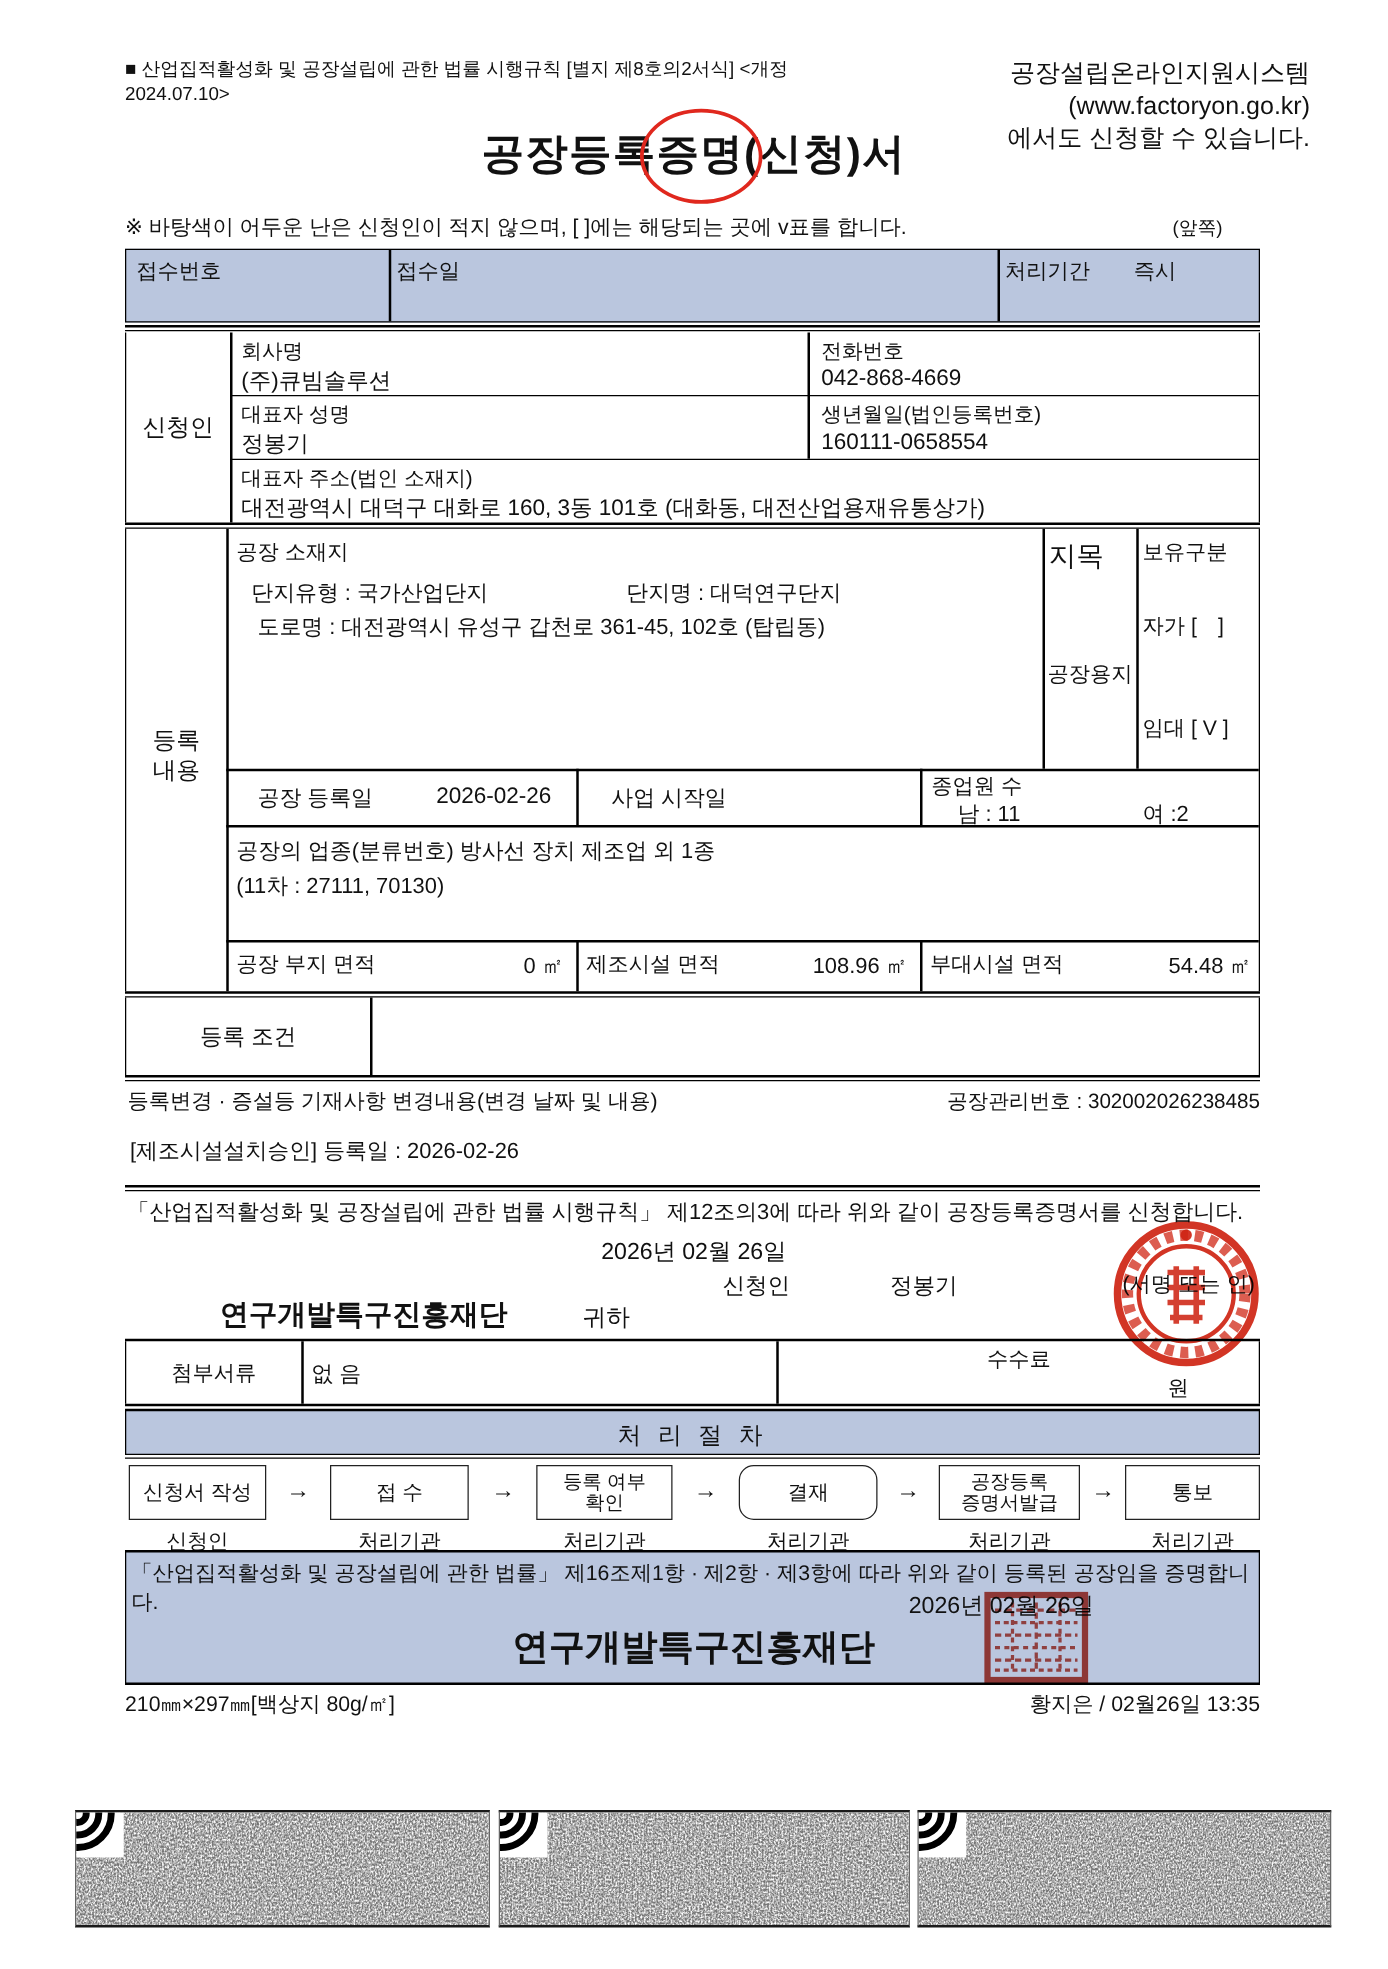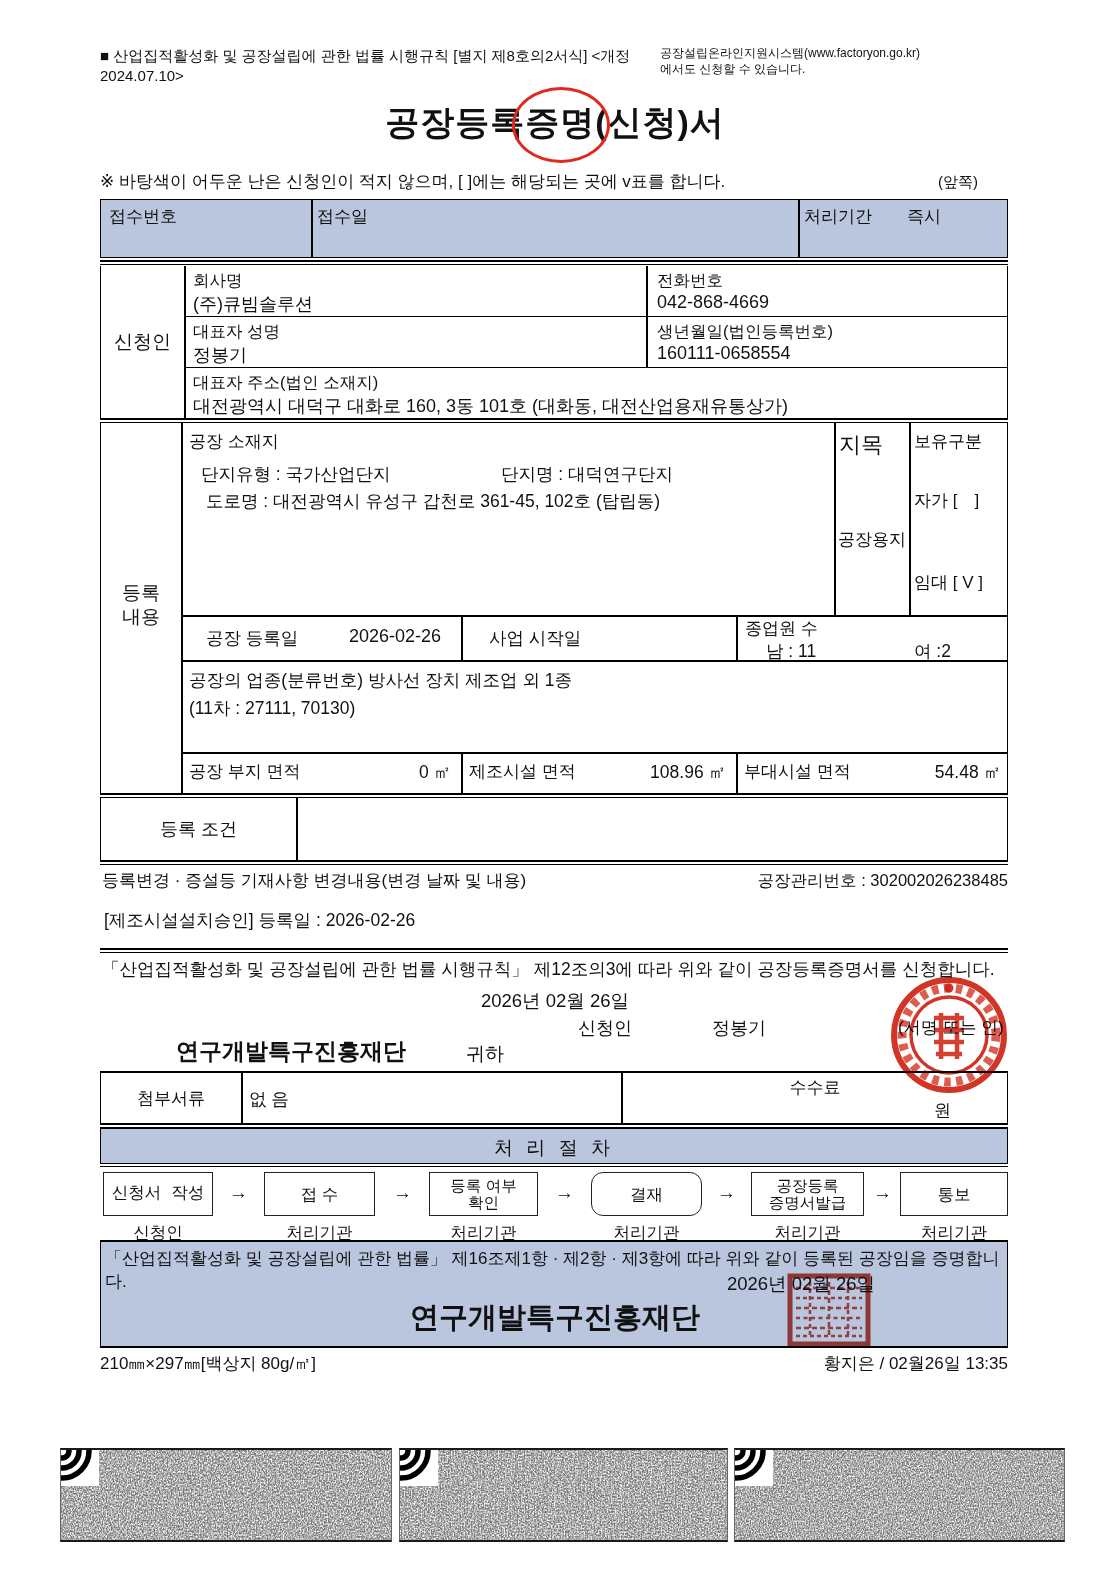--- a/index.html
+++ b/index.html
@@ -27,21 +27,21 @@
   .circ-wrap{position:relative;display:inline-block;}
   .stamp{mix-blend-mode:multiply;}
 </style>
 </head>
 <body>
 
 <div class="page">
 
   <div class="abs pre" style="left:100px;top:46px;width:560px;font-size:15px;line-height:1.3;">■ 산업집적활성화 및 공장설립에 관한 법률 시행규칙 [별지 제8호의2서식] &lt;개정
 2024.07.10&gt;</div>
-  <div class="abs pre" style="left:660px;top:46px;width:340px;font-size:12px;line-height:1.3;">공장설립온라인지원시스템(www.factoryon.go.kr)
+  <div class="abs pre" style="left:708px;top:46px;width:340px;font-size:20px;line-height:1.3;text-align:right;">공장설립온라인지원시스템(www.factoryon.go.kr)
 에서도 신청할 수 있습니다.</div>
 
   <div class="abs ca" style="left:0;top:100px;width:1110px;font-size:34px;font-weight:bold;letter-spacing:1px;">
     <span>공장등록</span><span class="circ-wrap"><span>증명</span><span class="red-ellipse"></span></span><span style="text-align:center;">(신청)서</span>
   </div>
 
   <div class="abs" style="left:100px;top:170px;font-size:17px;">※ 바탕색이 어두운 난은 신청인이 적지 않으며, [ ]에는 해당되는 곳에 v표를 합니다.</div>
   <div class="abs" style="left:938px;top:173px;font-size:15px;">(앞쪽)</div>
 
   <div class="abs bluebox fullbord" style="left:100px;top:199px;width:908px;height:59px;box-sizing:border-box;">
@@ -160,21 +160,21 @@
     <div class="abs ca" style="left:520px;top:3px;width:388px;font-size:17px;">수수료</div>
     <div class="abs ra" style="left:750px;top:26px;width:100px;font-size:17px;">원</div>
   </div>
   <div class="dline" style="top:1123px;"></div>
 
   <div class="abs bluebox fullbord ca" style="left:100px;top:1128px;width:908px;height:36px;box-sizing:border-box;">
     <div style="margin-top:6px;font-size:19px;letter-spacing:4px;">처 리 절 차</div>
   </div>
   <div class="hline" style="left:100px;top:1166px;width:908px;"></div>
 
-  <div class="flowbox pre" style="left:103px;width:110px;font-family:Liberation Mono, monospace;">신청서 작성</div>
+  <div class="flowbox pre" style="left:103px;width:110px;">신청서 작성</div>
   <div class="flowbox pre" style="left:264px;width:111px;text-align:center;">접 수</div>
   <div class="flowbox pre" style="left:429px;width:109px;font-size:15.5px;">등록 여부
 확인</div>
   <div class="flowbox pre" style="left:591px;width:111px;border-radius:12px;">결재</div>
   <div class="flowbox pre" style="left:751px;width:113px;font-size:15.5px;">공장등록
 증명서발급</div>
   <div class="flowbox pre" style="left:900px;width:108px;">통보</div>
 
   <div class="arrow" style="left:229px;">→</div>
   <div class="arrow" style="left:393px;">→</div>

